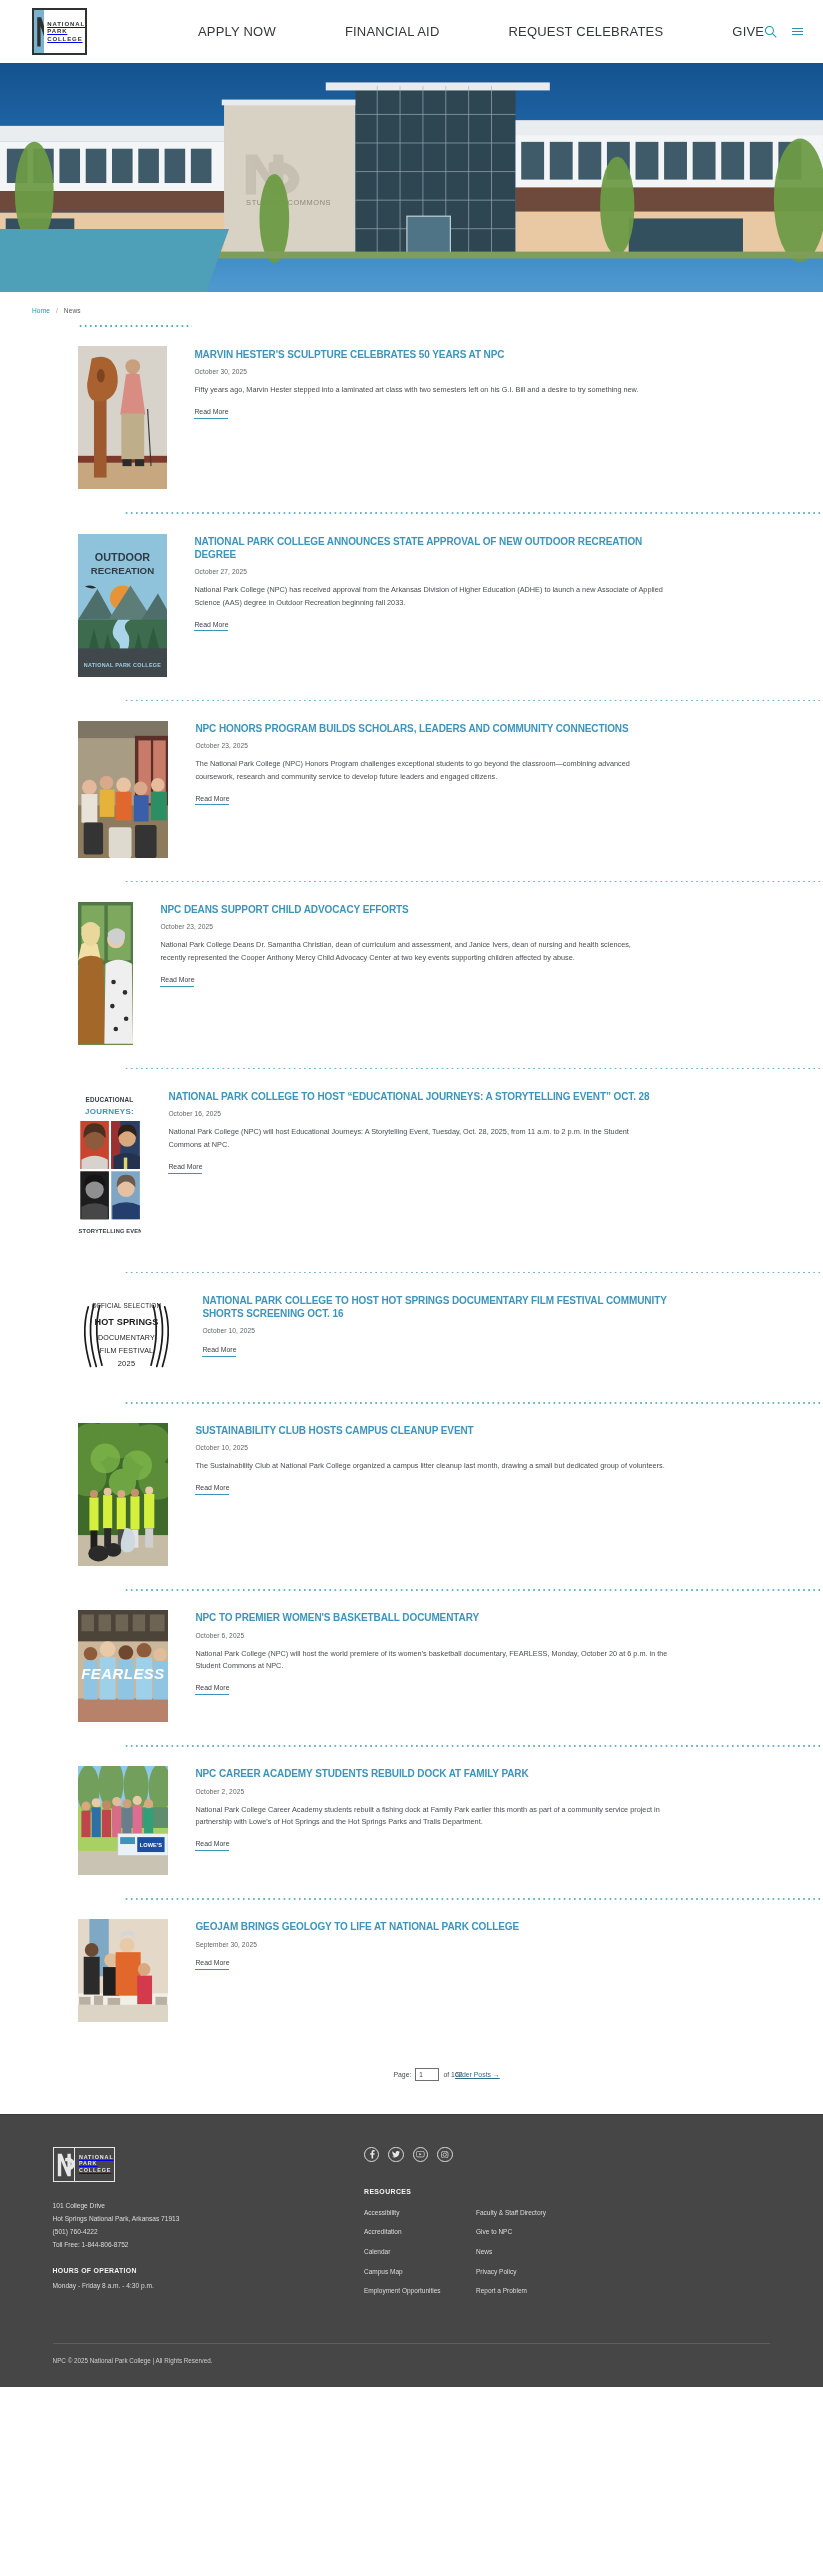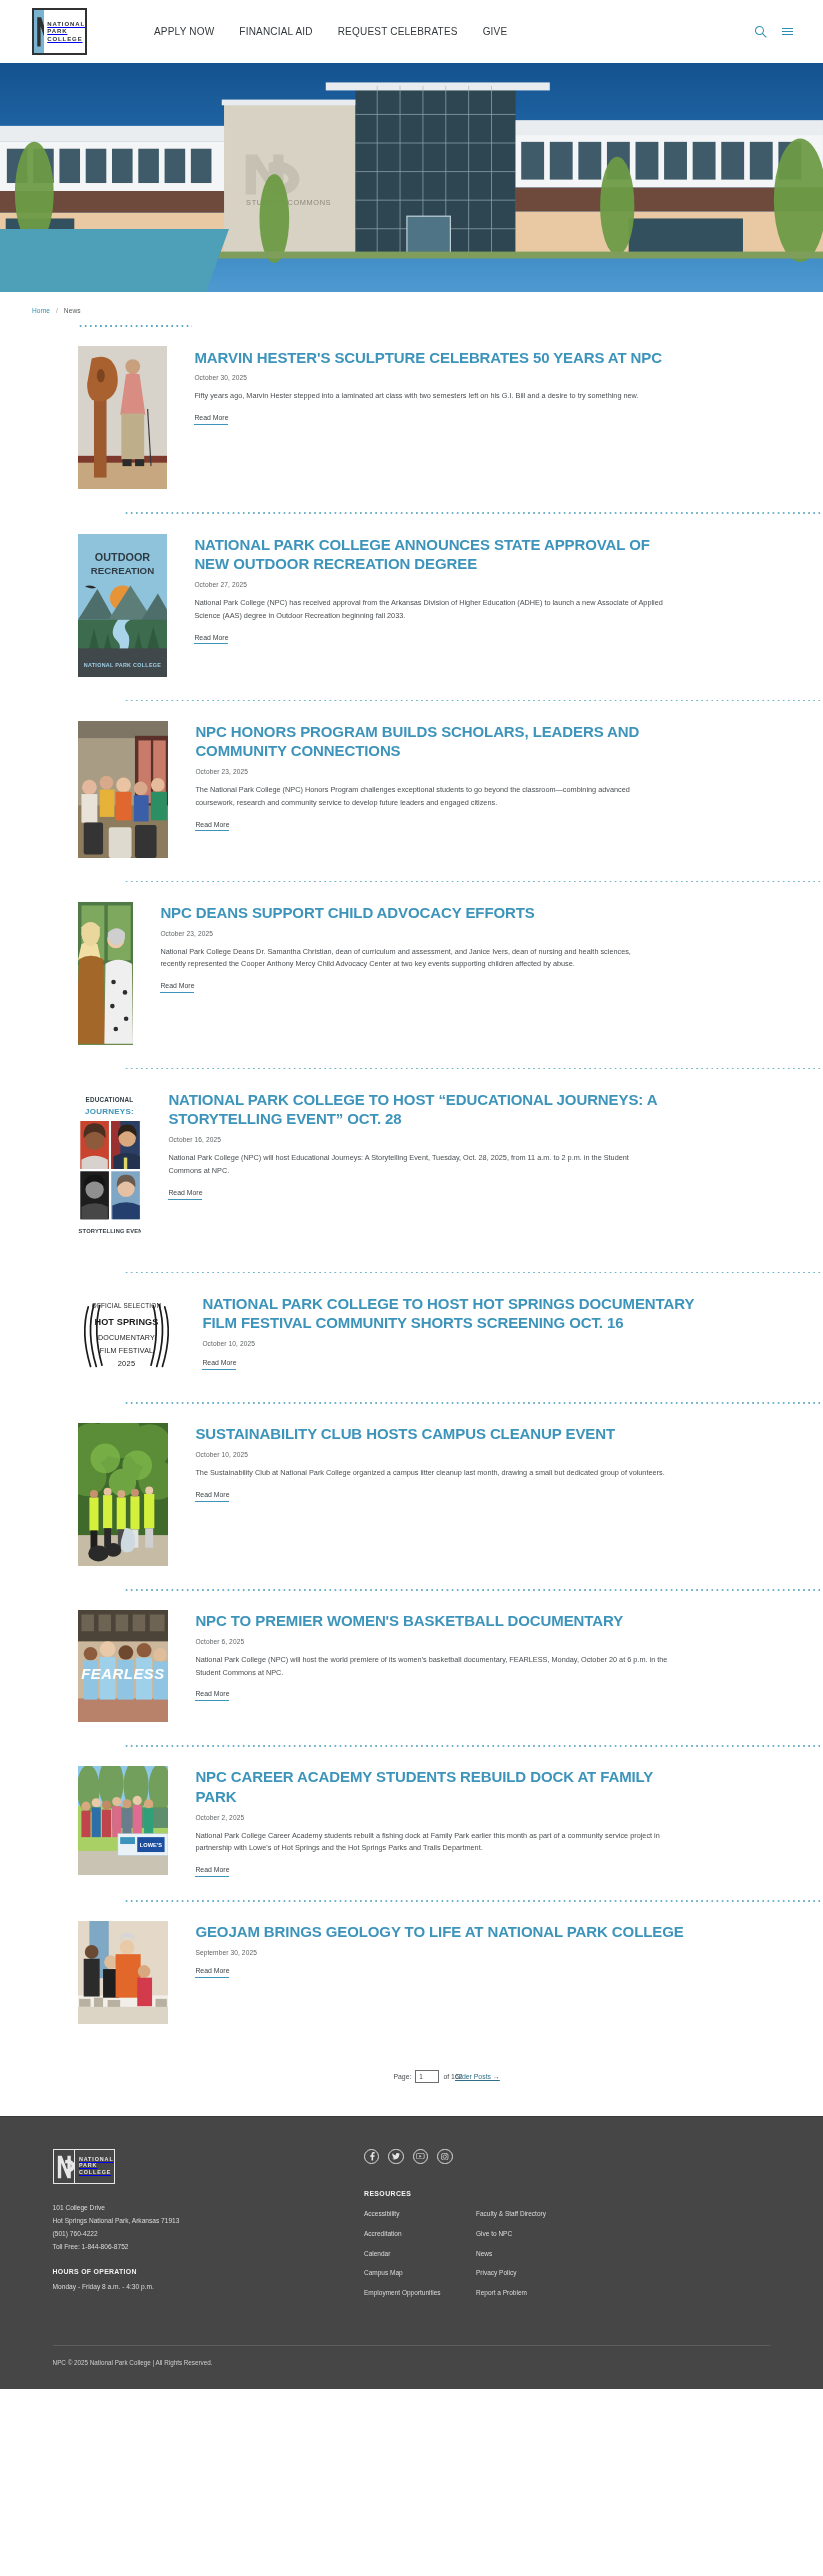--- a/index.html
+++ b/index.html
@@ -56,25 +56,26 @@
   }
 
   .main-nav {
     display: flex;
     align-items: center;
     gap: 25px;
     margin-left: 67px;
   }
   .main-nav a {
     font-family: "Liberation Sans", sans-serif;
-    font-size: 10px;
+    font-size: 13px;
     letter-spacing: 0.2px;
     color: #33383c;
     text-decoration: none;
     white-space: nowrap;
+    margin-left: 44px;
   }
   .header-tools {
     margin-left: auto;
     display: flex;
     align-items: center;
     gap: 15px;
   }
   .icon-btn {
     background: none;
     border: 0;
@@ -174,21 +175,21 @@
     position: relative;
     overflow: hidden;
     background: #0ea5e9;
   }
   .thumb.tall  { height: 143px; }
   .thumb svg { display: block; width: 100%; height: 100%; }
   .thumb.plain { background: transparent; }
 
   .news-body { flex: 1 1 auto; padding-top: 1.1px; min-width: 0; }
   .news-title {
-    font-size: 15px;
+    font-size: 10px;
     font-weight: 700;
     line-height: 1.3;
     color: #3d94bb;
     letter-spacing: -0.1px;
     text-decoration: none;
     display: block;
     max-width: 492px;
     text-transform: uppercase;
   }
   .news-date {

